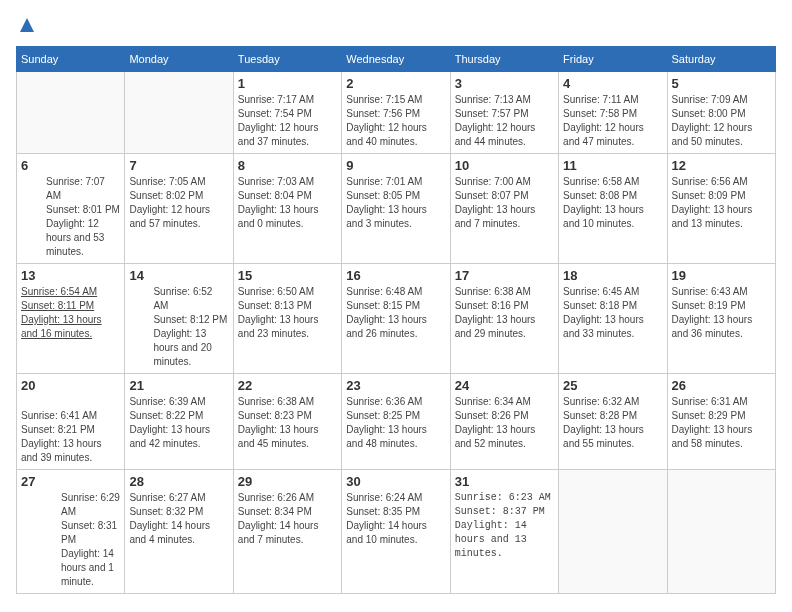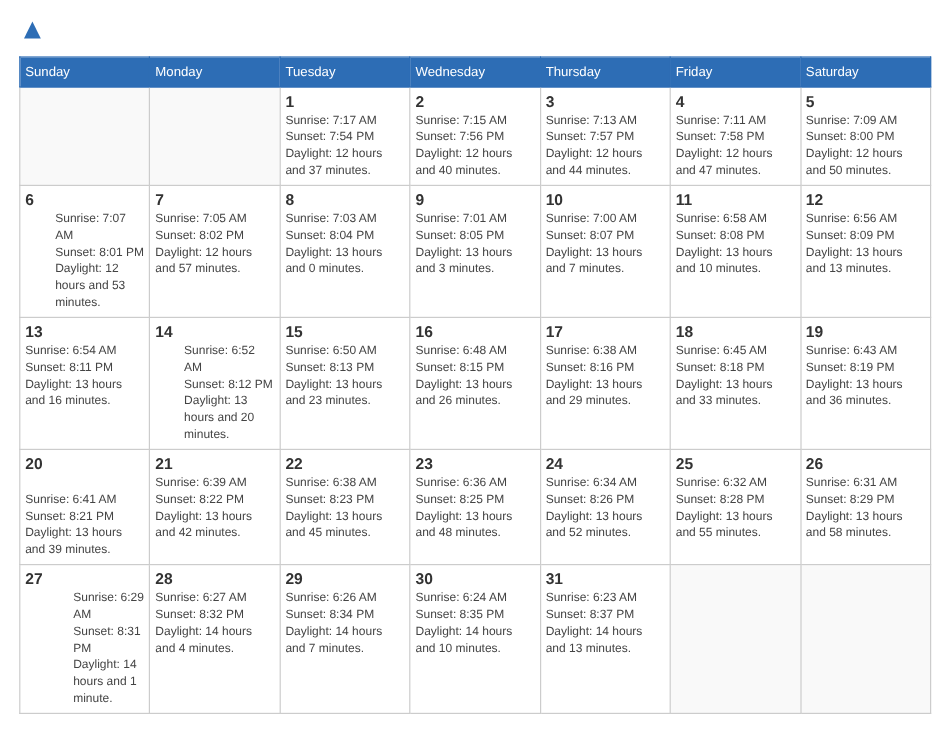--- a/index.html
+++ b/index.html
@@ -183,21 +183,21 @@
         <td>
           <div class="day-number">12</div>
           <div class="day-info" style="white-space: pre-line;">Sunrise: 6:56 AM
 Sunset: 8:09 PM
 Daylight: 13 hours and 13 minutes.</div>
         </td>
       </tr>
       <tr>
         <td>
           <div class="day-number">13</div>
-          <div class="day-info" style="white-space: pre-line;">Sunrise: 6:54 AM
+          <div class="day-info" style="white-space: pre-line; text-decoration: underline;">Sunrise: 6:54 AM
 Sunset: 8:11 PM
 Daylight: 13 hours and 16 minutes.</div>
         </td>
         <td>
           <div class="day-number">14</div>
           <div class="day-info" style="white-space: pre-line; margin-left: 24px;">Sunrise: 6:52 AM
 Sunset: 8:12 PM
 Daylight: 13 hours and 20 minutes.</div>
         </td>
         <td>
@@ -295,21 +295,21 @@
 Daylight: 14 hours and 7 minutes.</div>
         </td>
         <td>
           <div class="day-number">30</div>
           <div class="day-info" style="white-space: pre-line;">Sunrise: 6:24 AM
 Sunset: 8:35 PM
 Daylight: 14 hours and 10 minutes.</div>
         </td>
         <td>
           <div class="day-number">31</div>
-          <div class="day-info" style="white-space: pre-line;">Sunrise: 6:23 AM
+          <div class="day-info" style="white-space: pre-line; font-family: Liberation Mono, monospace;">Sunrise: 6:23 AM
 Sunset: 8:37 PM
 Daylight: 14 hours and 13 minutes.</div>
         </td>
         <td class="empty"></td>
         <td class="empty"></td>
       </tr>
     </tbody>
 </table>
 
 </body></html>

